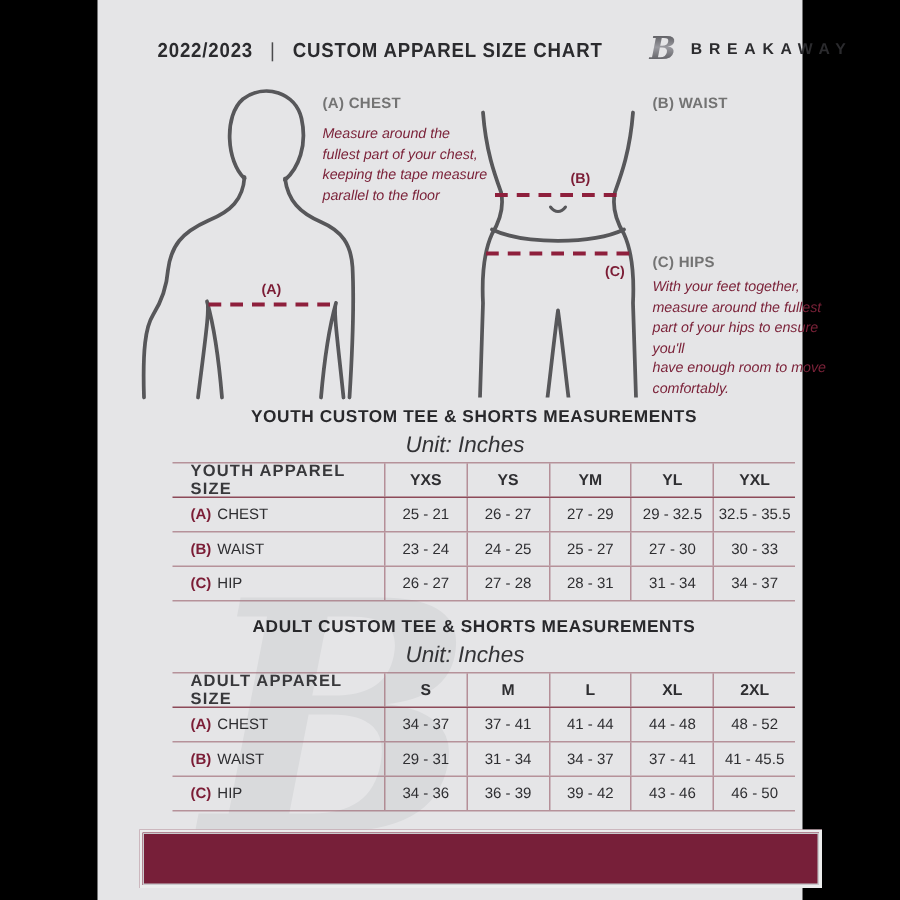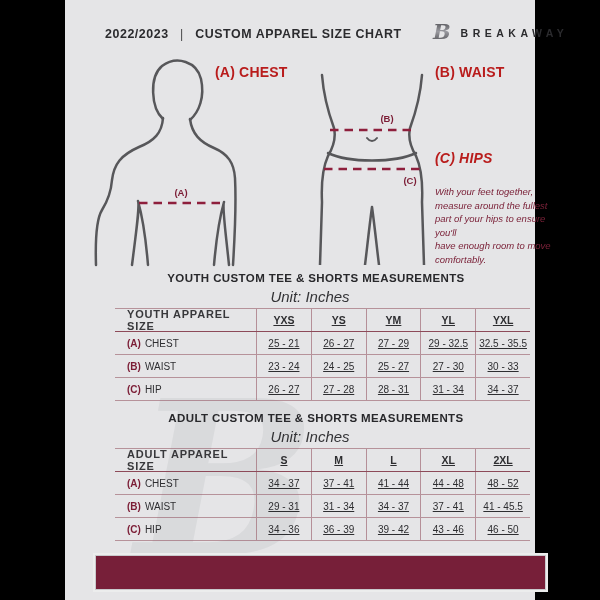--- a/index.html
+++ b/index.html
@@ -9,47 +9,47 @@
   .page { position:absolute; left:65px; top:0; width:470px; height:600px; background:#e5e5e7; }
 
   
   .hdr { position:absolute; left:20px; top:18px; right:15px; height:30px; display:flex; align-items:center; justify-content:space-between; }
   .hdr-title { font-weight:bold; font-size:13.5px; letter-spacing:0.6px; color:#2b2b2e; transform:scaleX(0.92); transform-origin:left center; white-space:nowrap; }
   .hdr-title .sep { margin:0 8px; font-weight:normal; color:#4a4a4c; }
   .brand { display:flex; align-items:center; gap:7px; }
   .brand-name { font-weight:bold; font-size:10.5px; letter-spacing:4.5px; color:#2b2b2e; }
 
   
-  .guide-head { position:absolute; font-weight:bold; font-size:14px; color:#b91c1c; letter-spacing:0.2px; }
+  .guide-head { position:absolute; font-weight:bold; font-size:10px; color:#737373; letter-spacing:0.2px; }
   .guide-text { position:absolute; font-style:italic; font-size:9.5px; line-height:13.5px; color:#7b2239; white-space:pre-line; }
   #chest-head { left:130px; top:64px; }
   #chest-text { left:130px; top:83px; width:110px; }
   #waist-head { left:350px; top:64px; }
   #waist-text { left:350px; top:83px; width:118px; }
-  #hips-head  { left:350px; top:150px;font-style:italic; }
+  #hips-head  { left:350px; top:170px; }
   #hips-text  { left:350px; top:185px; width:122px; }
 
   .diag { position:absolute; }
   #torso-svg { left:8px; top:55px; }
   #lower-svg { left:222px; top:57px; }
 
   
   .sec-title { position:absolute; left:0; width:100%; text-align:center; font-weight:bold; font-size:11.5px; letter-spacing:0.4px; color:#28282b;padding-left:12px; }
   .sec-unit  { position:absolute; left:0; width:100%; text-align:center; font-style:italic; font-size:15px; color:#333336; }
   #youth-title { top:272px; } #youth-unit { top:288px; }
   #adult-title { top:412px; } #adult-unit { top:428px; }
 
   .stable { position:absolute; left:30px; width:415px; }
   #youth-table { top:308px; }
   #adult-table { top:448px; }
   .trow { display:grid; grid-template-columns:141px repeat(5,1fr); border-bottom:1px solid #95596698; }
   .trow:first-child { border-top:1px solid #95596698; }
   .trow.hd { border-bottom:1px solid #8d4a59; }
   .cell { height:22px; display:flex; align-items:center; justify-content:center; font-size:10px; color:#2e2e31; }
-  .cell + .cell { border-left:1px solid #9d6571aa;text-decoration:underline; }
+  .cell + .cell { border-left:1px solid #9d6571aa; }
   .cell.first { justify-content:flex-start; padding-left:12px; }
   .hd .cell.first { font-size:11px; letter-spacing:0.8px; color:#38383b; }
   .hd .cell { font-weight:bold; font-size:10.5px; }
   .pfx { font-weight:bold; color:#7b1c35; margin-right:4px; }
 
   
   .wmark { position:absolute; left:70px; top:372px; font-family:"DejaVu Serif","Liberation Serif",serif; font-style:italic; font-weight:bold; font-size:215px; color:#d9dadc; line-height:1; z-index:0; user-select:none; }
   .content { position:absolute; inset:0; z-index:1;margin-left:20px; }
   .footer-bar { position:absolute; left:8px; top:553px; width:455px; height:39px; background:#771f39; border:2px solid #eceded; box-shadow:0 0 0 1px #c9c9cc inset; }
 </style>
@@ -104,20 +104,21 @@
         <path d="M 60,81 C 63,85 67,85 70,81" stroke-width="2"></path>
         <path d="M 65,150 C 62,172 60,192 58,208 M 65,150 C 68,172 70,192 72,208"></path>
       </g>
       <path d="M 23,73 L 108,73" stroke="#8e1f3c" stroke-width="2.7" stroke-dasharray="8.5 6" fill="none"></path>
       <text x="80" y="65" text-anchor="middle" font-size="9.5" font-weight="bold" fill="#7b1c35">(B)</text>
       <path d="M 17,112 L 113,112" stroke="#8e1f3c" stroke-width="2.7" stroke-dasharray="8.5 6" fill="none"></path>
       <text x="103" y="127" text-anchor="middle" font-size="9.5" font-weight="bold" fill="#7b1c35">(C)</text>
     </svg>
 
     <div id="chest-head" class="guide-head">(A) CHEST</div>
+    <div id="chest-text" class="guide-text">Measure around the fullest part of your chest, keeping the tape measure parallel to the floor</div>
     <div id="waist-head" class="guide-head">(B) WAIST</div>
     <div id="hips-head" class="guide-head">(C) HIPS</div>
     <div id="hips-text" class="guide-text">With your feet together, measure around the fullest part of your hips to ensure you'll
 have enough room to move comfortably.</div>
 
     <div id="youth-title" class="sec-title">YOUTH CUSTOM TEE &amp; SHORTS MEASUREMENTS</div>
     <div id="youth-unit" class="sec-unit">Unit: Inches</div>
     <div id="youth-table" class="stable">
         <div class="trow hd">
           <div class="cell first">YOUTH APPAREL SIZE</div>

